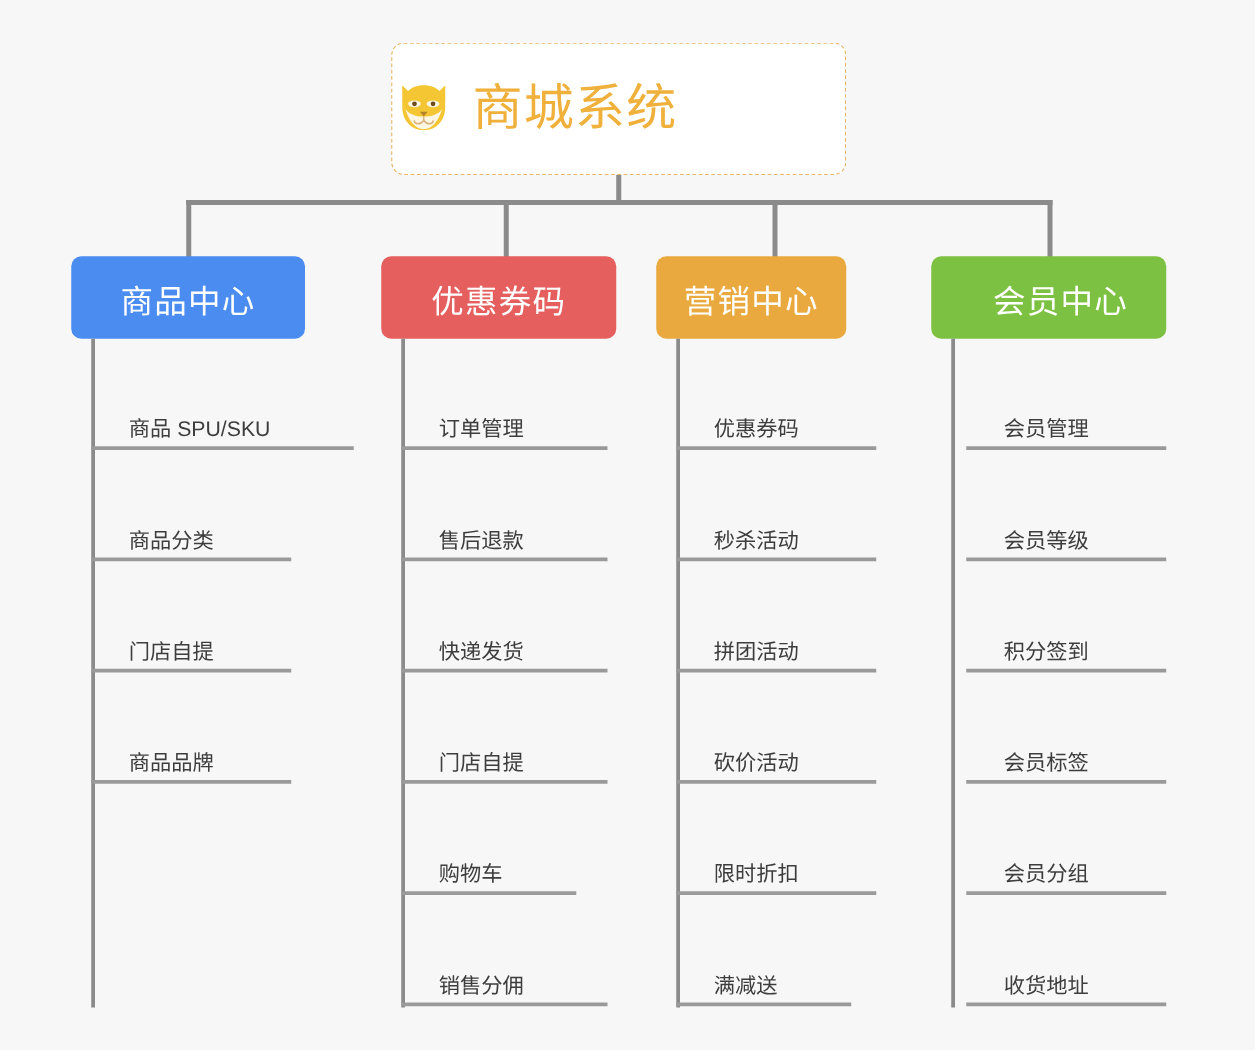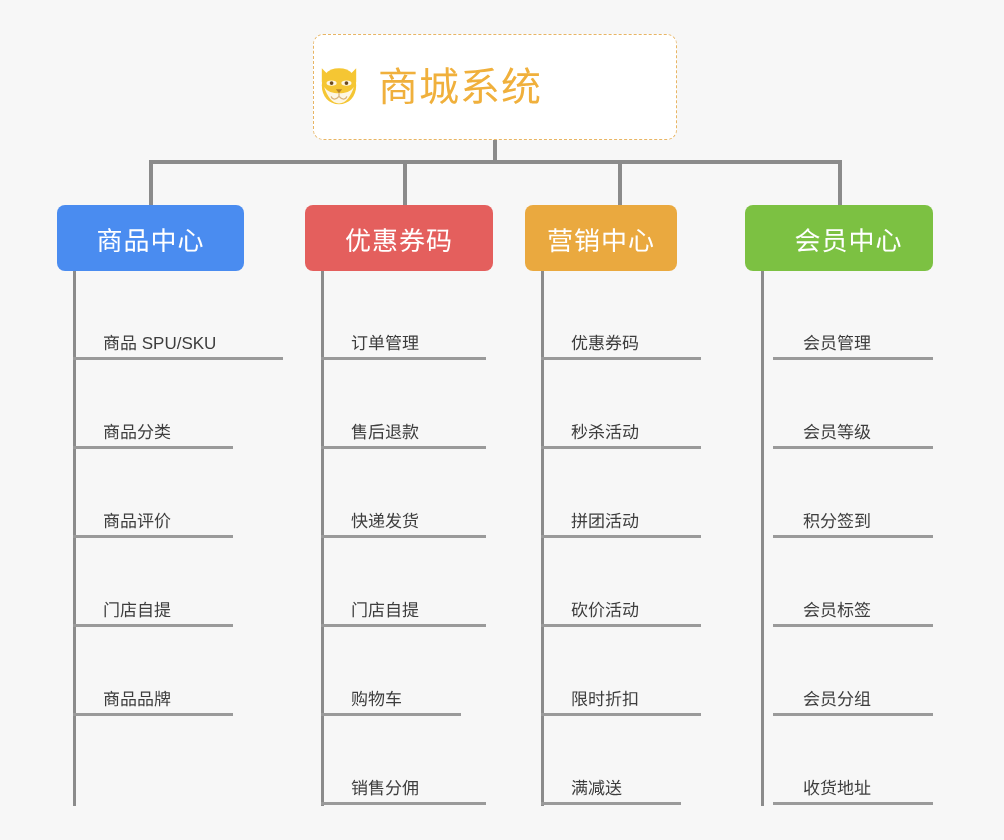--- a/index.html
+++ b/index.html
@@ -153,24 +153,20 @@
     <ul class="leaf-list" style="left:16px; top:66px;">
       <li class="leaf">
         <span class="leaf-label">商品 SPU/SKU</span>
         <span class="leaf-underline" style="width:210px;"></span>
       </li>
       <li class="leaf">
         <span class="leaf-label">商品分类</span>
         <span class="leaf-underline" style="width:160px;"></span>
       </li>
       <li class="leaf">
-        <span class="leaf-label">商品评价</span>
-        <span class="leaf-underline" style="width:160px;"></span>
-      </li>
-      <li class="leaf">
         <span class="leaf-label">门店自提</span>
         <span class="leaf-underline" style="width:160px;"></span>
       </li>
       <li class="leaf">
         <span class="leaf-label">商品品牌</span>
         <span class="leaf-underline" style="width:160px;"></span>
       </li>
     </ul>
   </div>
 

